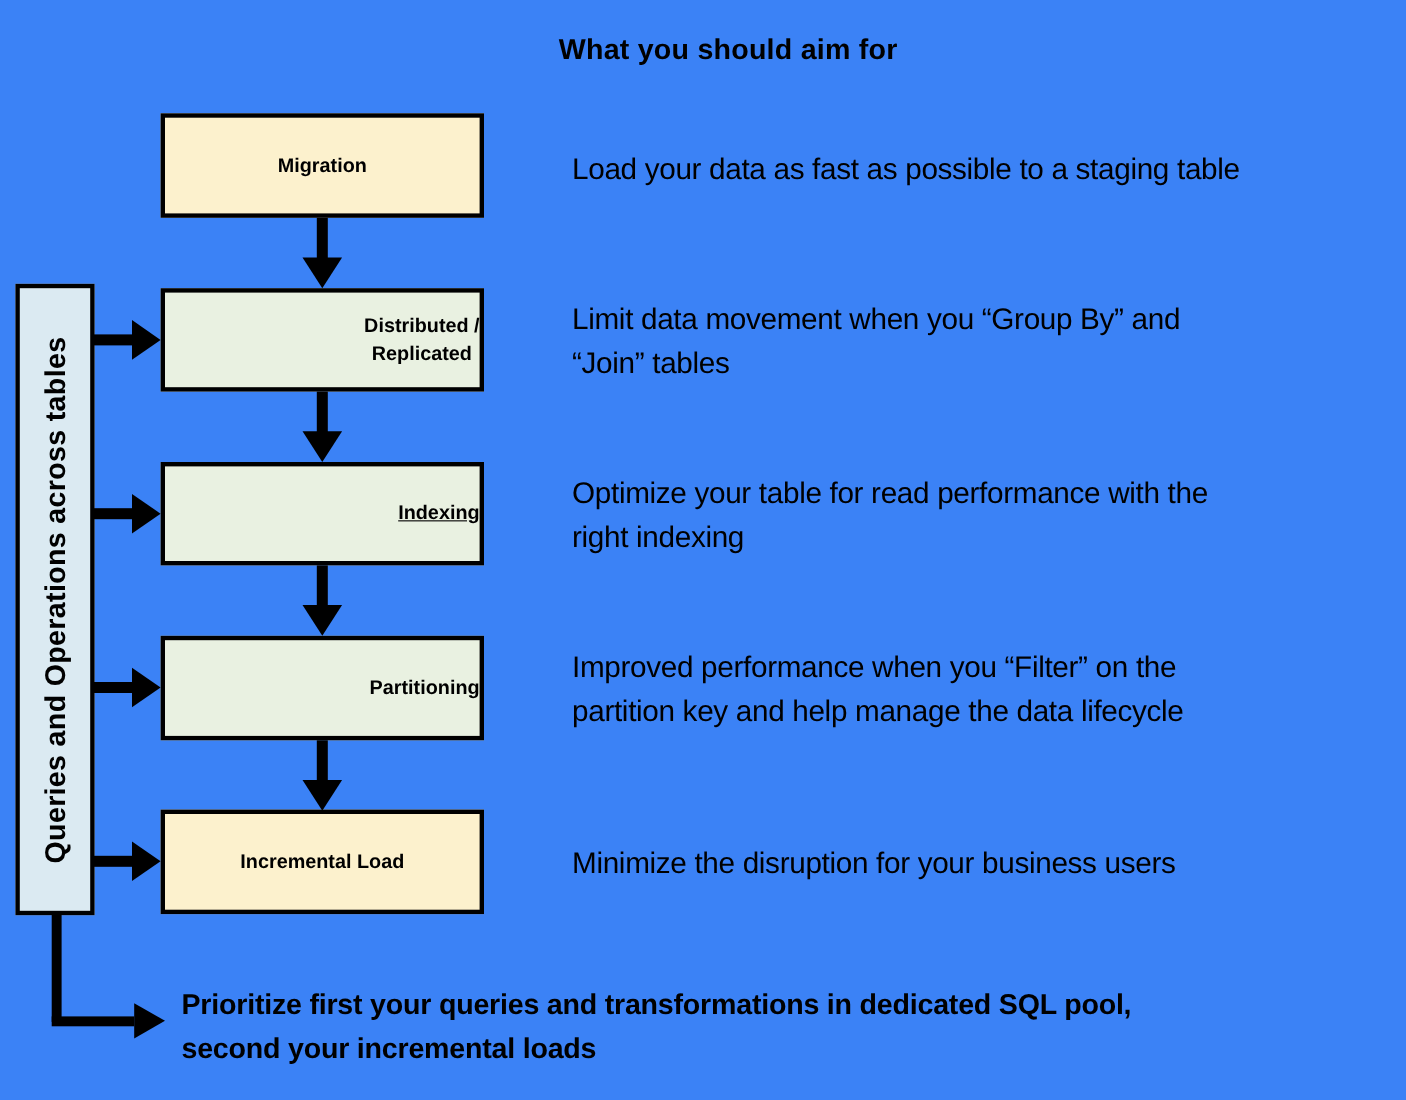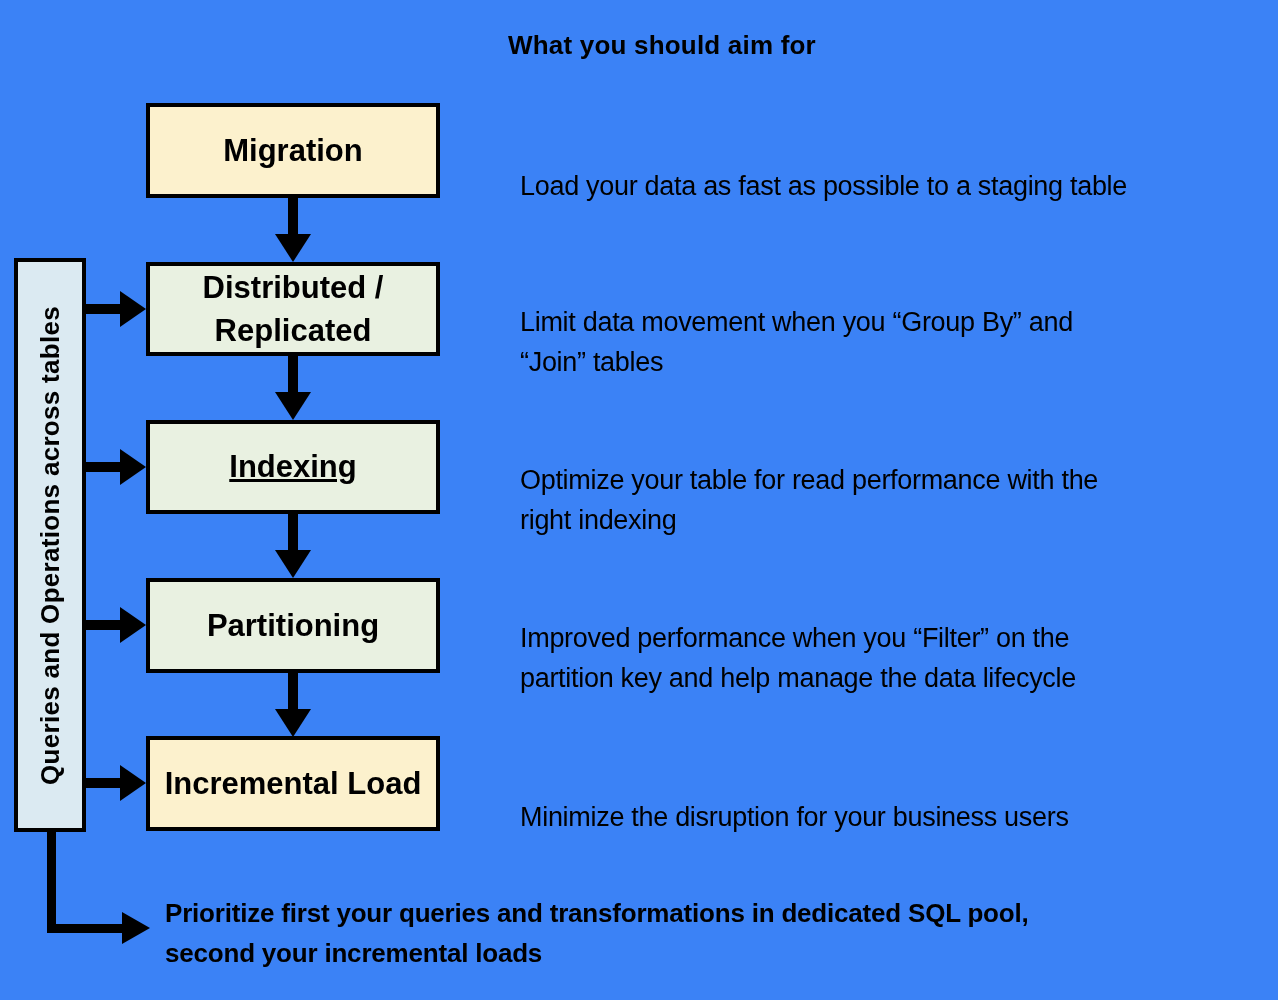--- a/index.html
+++ b/index.html
@@ -25,28 +25,28 @@
     position: absolute;
     left: 146px;
     width: 294px;
     border: 4px solid #000000;
     box-sizing: border-box;
     display: flex;
     align-items: center;
     justify-content: center;
   }
   .box .box-label {
-    font-size: 31px;
+    font-size: 18px;
     font-weight: bold;
     text-align: center;
     white-space: pre-line;
     line-height: 1.4;
   }
   .box-yellow { background: #FCF1CD; }
-  .box-green  { background: #E9F1E1; }
+  .box-green  { background: #E9F1E1; justify-content: flex-end; }
   .box-migration    { top: 103px; height: 95px; }
   .box-distributed  { top: 262px; height: 94px; }
   .box-indexing     { top: 420px; height: 94px; text-decoration: underline; }
   .box-partitioning { top: 578px; height: 95px; }
   .box-incremental  { top: 736px; height: 95px; }
   
   .sidebar {
     position: absolute;
     left: 14px;
     top: 258px;
@@ -116,21 +116,20 @@
   }
   
   .desc {
     position: absolute;
     left: 520px;
     width: 715px;
     font-size: 27px;
     line-height: 40px;
     white-space: pre-line;
     letter-spacing: -0.3px;
-    margin-top: 32px;
   }
   .desc-1 { top: 134px; }
   .desc-2 { top: 270px; }
   .desc-3 { top: 428px; }
   .desc-4 { top: 586px; }
   .desc-5 { top: 765px; }
   
   .footer-note {
     position: absolute;
     left: 165px;

